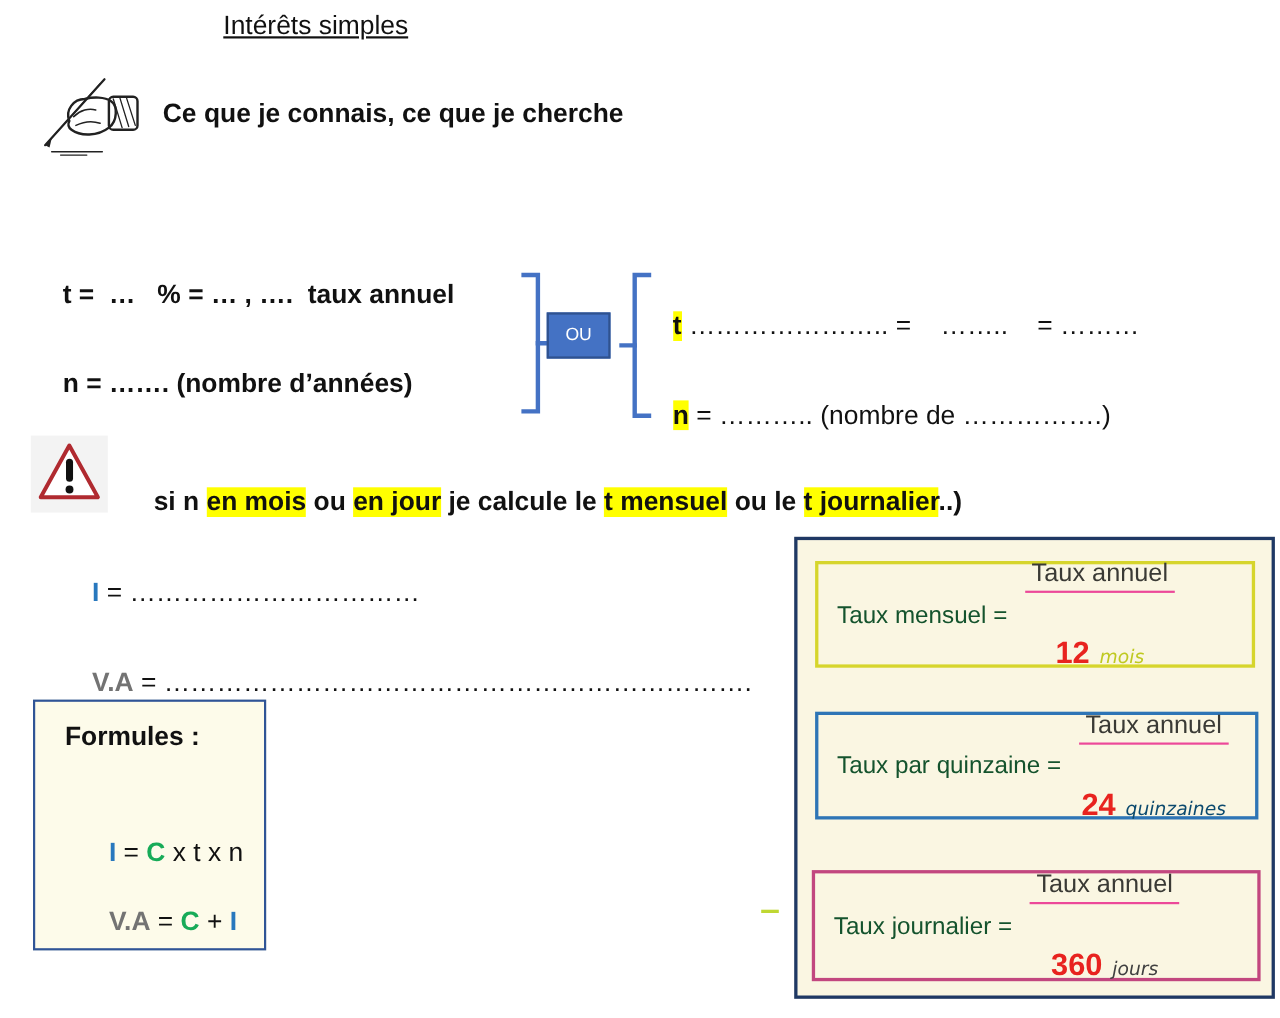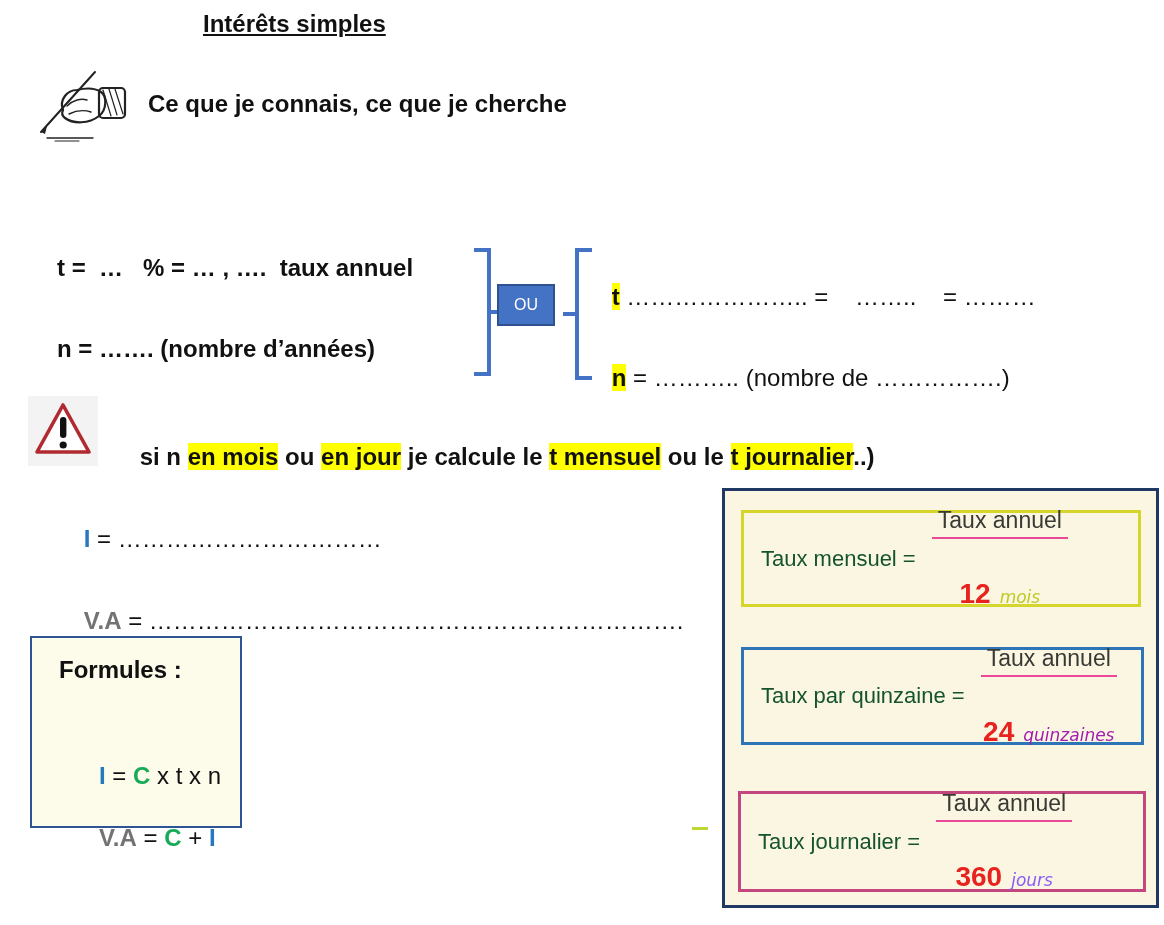--- a/index.html
+++ b/index.html
@@ -7,59 +7,59 @@
     position:relative;width:1164px;height:925px;background:#ffffff;
     font-family:"Liberation Sans",sans-serif;color:#111;overflow:hidden;
   }
   .line{position:absolute;white-space:pre;font-size:24px;line-height:1.2;}
   .b{font-weight:700;}
   .green{color:#17ab58;}
   .blue{color:#2878be;}
   .red{color:#737373;}
   .hl{background:#ffff00;}
   .title{
-    position:absolute;left:203px;top:10px;font-size:24px;font-weight:700;
+    position:absolute;left:203px;top:10px;font-size:24px;font-weight:400;
     text-decoration:underline;white-space:pre;
   }
   .section-header{position:absolute;left:148px;top:90px;font-size:24px;font-weight:700;white-space:pre;text-align:center;}
   .hand-icon{position:absolute;left:33px;top:66px;width:104px;height:76px;}
   .euro{margin:0 28px 0 30px;color:#111;font-weight:400;}
   
   .brackets{position:absolute;left:468px;top:246px;}
   .ou-box{
     position:absolute;left:497px;top:284px;width:58px;height:42px;
     background:#4472c4;border:2px solid #2f528f;box-sizing:border-box;
     display:flex;align-items:center;justify-content:center;
     color:#ffffff;font-size:16px;
   }
   
   .warn-bg{position:absolute;left:28px;top:396px;width:70px;height:70px;background:#f3f3f3;}
   .warn-icon{position:absolute;left:32px;top:399px;width:62px;height:62px;}
   
   .formules{
-    position:absolute;left:30px;top:636px;width:212px;height:192px;
+    position:absolute;left:30px;top:636px;width:212px;height:228px;
     border:2px solid #2f5496;background:#fdfbea;box-sizing:border-box;
   }
   .formules .fline{position:absolute;left:27px;white-space:pre;font-size:24px;}
   
   .panel{
     position:absolute;left:722px;top:488px;width:437px;height:420px;
     border:3px solid #1f3864;background:#faf6e2;box-sizing:border-box;
   }
   .rate-box{
     position:absolute;box-sizing:border-box;display:flex;align-items:center;
     padding-left:17px;white-space:pre;
   }
   .rate-box .lbl{font-size:22px;color:#14532d;white-space:pre;}
   .rate-box.mo{left:16px;top:19px;width:400px;height:97px;border:3px solid #d6d52c;}
   .rate-box.qz{left:16px;top:156px;width:403px;height:98px;border:3px solid #2e75b6;}
   .rate-box.jr{left:13px;top:300px;width:408px;height:101px;border:3px solid #c2477f;}
   .mo-accent{color:#bfc920;}
-  .qz-accent{color:#a21caf;}
-  .jr-accent{color:#8b5cf6;}
+  .qz-accent{color:#0c4a6e;}
+  .jr-accent{color:#404040;}
   .frac{display:inline-block;text-align:center;margin-left:10px;}
   .frac .num{
     font-size:23px;color:#3a3a35;border-bottom:2px solid #ec4899;
     padding:0 6px 3px 6px;white-space:pre;
   }
   .frac .den{display:flex;align-items:baseline;justify-content:center;gap:9px;padding-top:3px;}
   .frac .den-val{font-weight:700;font-size:28px;color:#e8231f;}
   .frac .den-unit{font-style:italic;font-size:17px;font-family:"DejaVu Sans",sans-serif;}
   .lime-dash{position:absolute;left:692px;top:827px;width:16px;height:3px;background:#bfd732;}
 </style>

